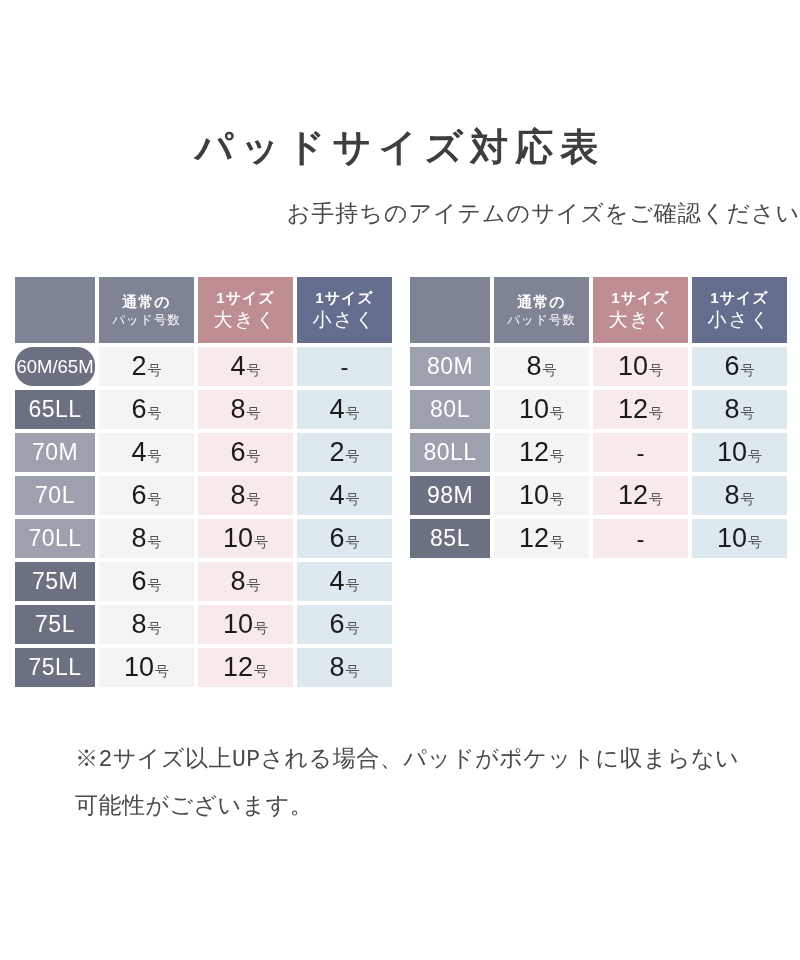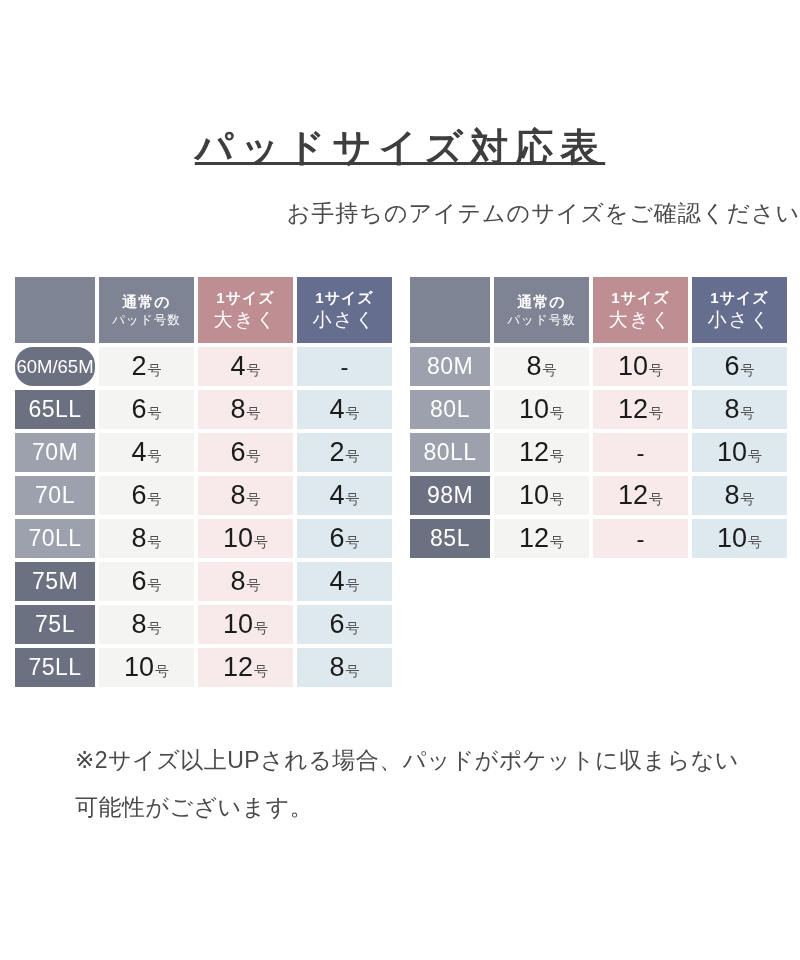--- a/index.html
+++ b/index.html
@@ -23,21 +23,20 @@
     font-family:"Liberation Sans","DejaVu Sans",sans-serif;
     overflow:hidden;
   }
   .page-title{
     margin-top:122px;
     text-align:center;
     font-size:38px;
     font-weight:700;
     letter-spacing:7px;
     color:var(--text-dark);
-    text-decoration:underline;
   }
   .page-subtitle{
     margin-top:25px;
     text-align:right;
     font-size:23px;
     font-weight:400;
     letter-spacing:1px;
     color:var(--text-body);
   }
   .tables-wrap{
@@ -81,20 +80,21 @@
   td.cell-smaller{background:var(--cell-smaller-bg);}
   td .num{font-size:27px;color:var(--num-color);line-height:39px;}
   td .unit{font-size:14px;color:var(--unit-color);margin-left:1px;}
   td .dash{font-size:24px;}
   .note{
     margin:46px 0 0 75px;
     font-size:23px;
     line-height:47px;
     letter-spacing:0.5px;
     color:var(--text-body);
+    font-family:Liberation Mono, monospace;
   }
 </style>
 </head>
 <body>
 
 <h1 class="page-title">パッドサイズ対応表</h1>
 <p class="page-subtitle">お手持ちのアイテムのサイズをご確認ください</p>
 
 <div class="tables-wrap">
   <table class="size-table">

